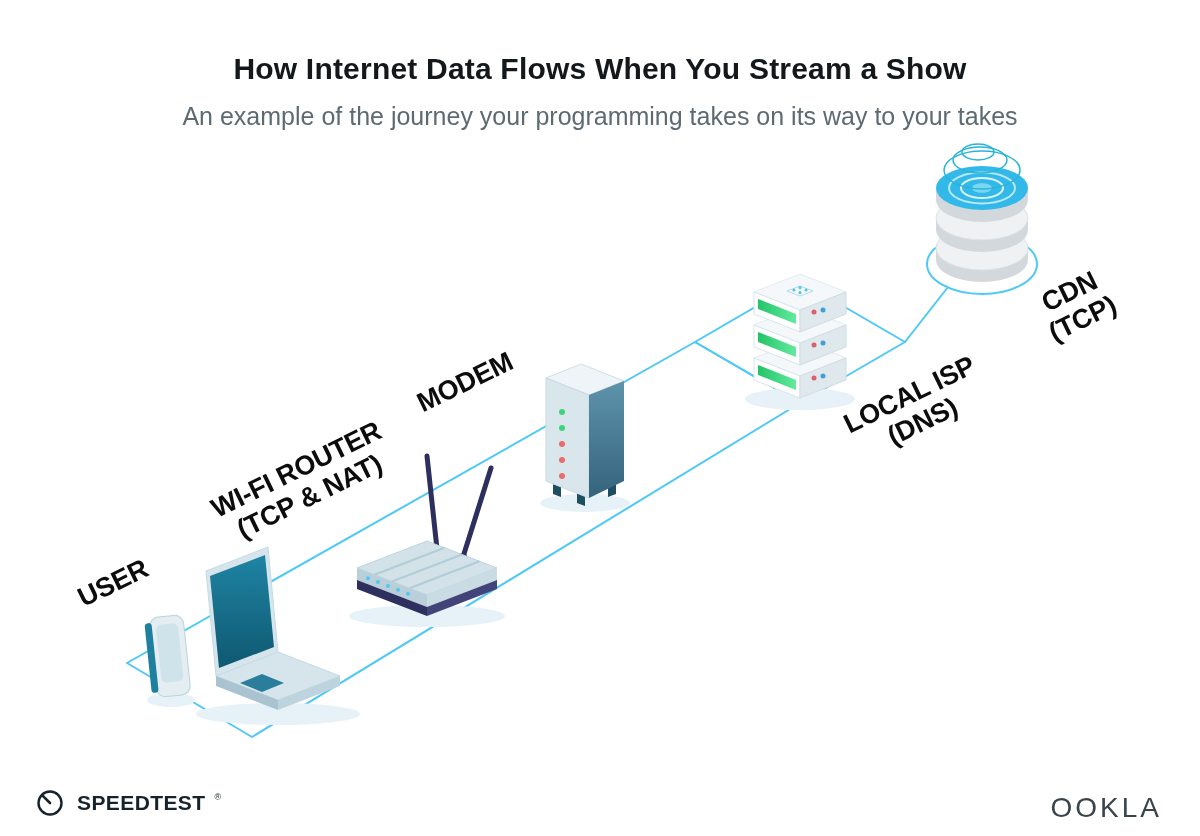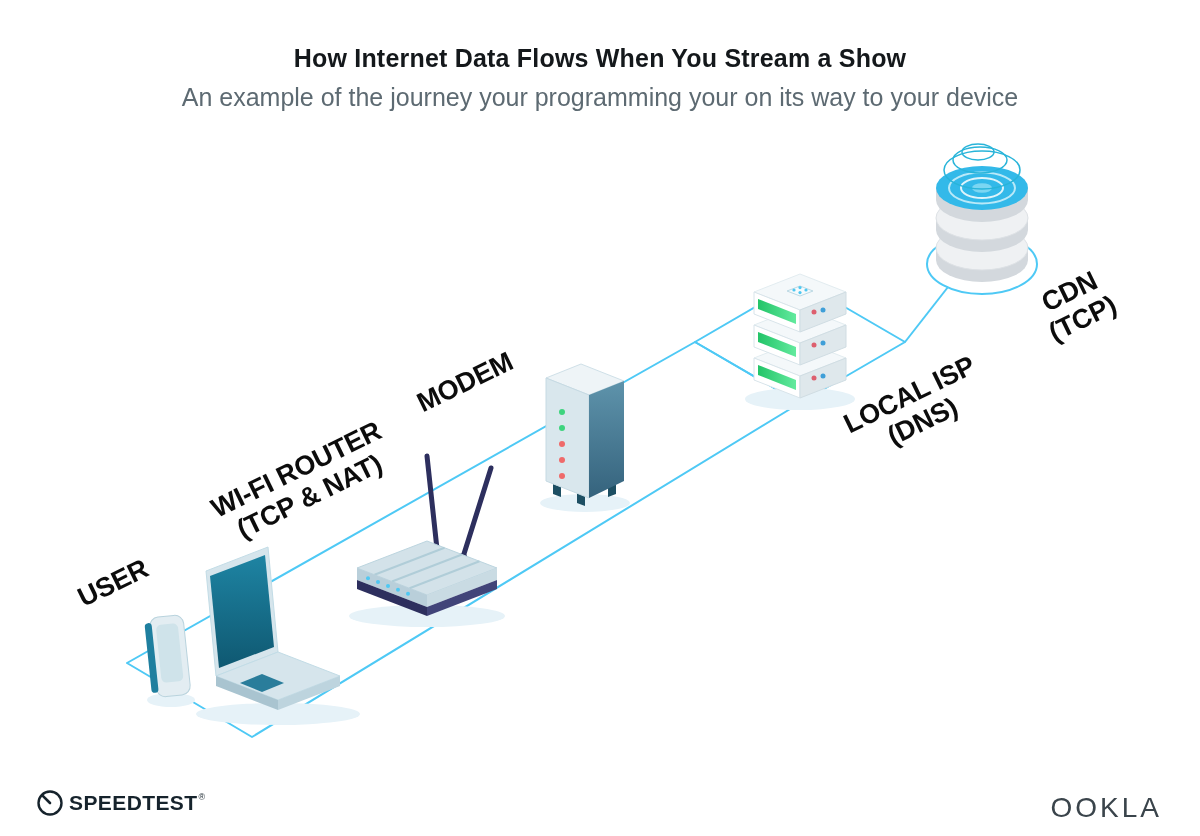--- a/index.html
+++ b/index.html
@@ -1,43 +1,43 @@
 <!DOCTYPE html>
 <html><head>
 <meta charset="utf-8">
 <style>
   html,body{margin:0;padding:0;background:#fff;}
   .page{position:relative;width:1200px;height:836px;background:#ffffff;overflow:hidden;
         font-family:"Liberation Sans",sans-serif;}
   .hdr{position:absolute;top:36px;left:0;width:100%;text-align:center;}
-  .hdr h1{margin:8px;font-size:25px;font-weight:700;color:#14181b;letter-spacing:.2px;}
+  .hdr h1{margin:16px;font-size:30px;font-weight:700;color:#14181b;letter-spacing:.2px;}
   .hdr p{margin:10px 0 0 0;font-size:25px;font-weight:400;color:#5d6a72;}
   svg.scene{position:absolute;left:0;top:0;}
   .iso-label{position:absolute;font-weight:700;color:#0c0c0c;text-align:center;
              transform:rotate(-26deg);font-size:27px;line-height:1.12;letter-spacing:-.2px;}
   .iso-label .sub{display:block;}
   .lbl-user{left:38px;top:568px;width:150px;}
   .lbl-router{left:178px;top:453px;width:250px;}
   .lbl-modem{left:380px;top:367px;width:170px;}
   .lbl-isp{left:806px;top:378px;width:220px;}
   .lbl-cdn{left:1006px;top:275px;width:140px;}
-  .speedtest{position:absolute;left:36px;top:789px;display:flex;align-items:center;gap:5px;color:#16232c;}
+  .speedtest{position:absolute;left:36px;top:789px;display:flex;align-items:center;gap:13px;color:#16232c;}
   .speedtest .txt{font-size:21px;font-weight:700;letter-spacing:.4px;}
   .speedtest sup{font-size:9px;align-self:flex-start;margin-top:3px;margin-left:-4px;}
   .ookla{position:absolute;right:38px;top:792px;font-size:28px;font-weight:400;
          letter-spacing:3px;color:#3a444b;}
 </style>
 </head>
 <body>
 
 <div class="page">
 
   <header class="hdr">
     <h1>How Internet Data Flows When You Stream a Show</h1>
-    <p>An example of the journey your programming your on its way to your device</p>
+    <p>An example of the journey your programming takes on its way to your takes</p>
   </header>
 
   <svg class="scene" width="1200" height="836" viewBox="0 0 1200 836">
     <defs>
       <linearGradient id="gGreen" x1="0" y1="0" x2="1" y2="0">
         <stop offset="0" stop-color="#23c468"></stop>
           <stop offset="1" stop-color="#63ea9e"></stop>
       </linearGradient>
       <linearGradient id="gModem" x1="0" y1="0" x2="0" y2="1">
         <stop offset="0" stop-color="#5e93ab"></stop>

